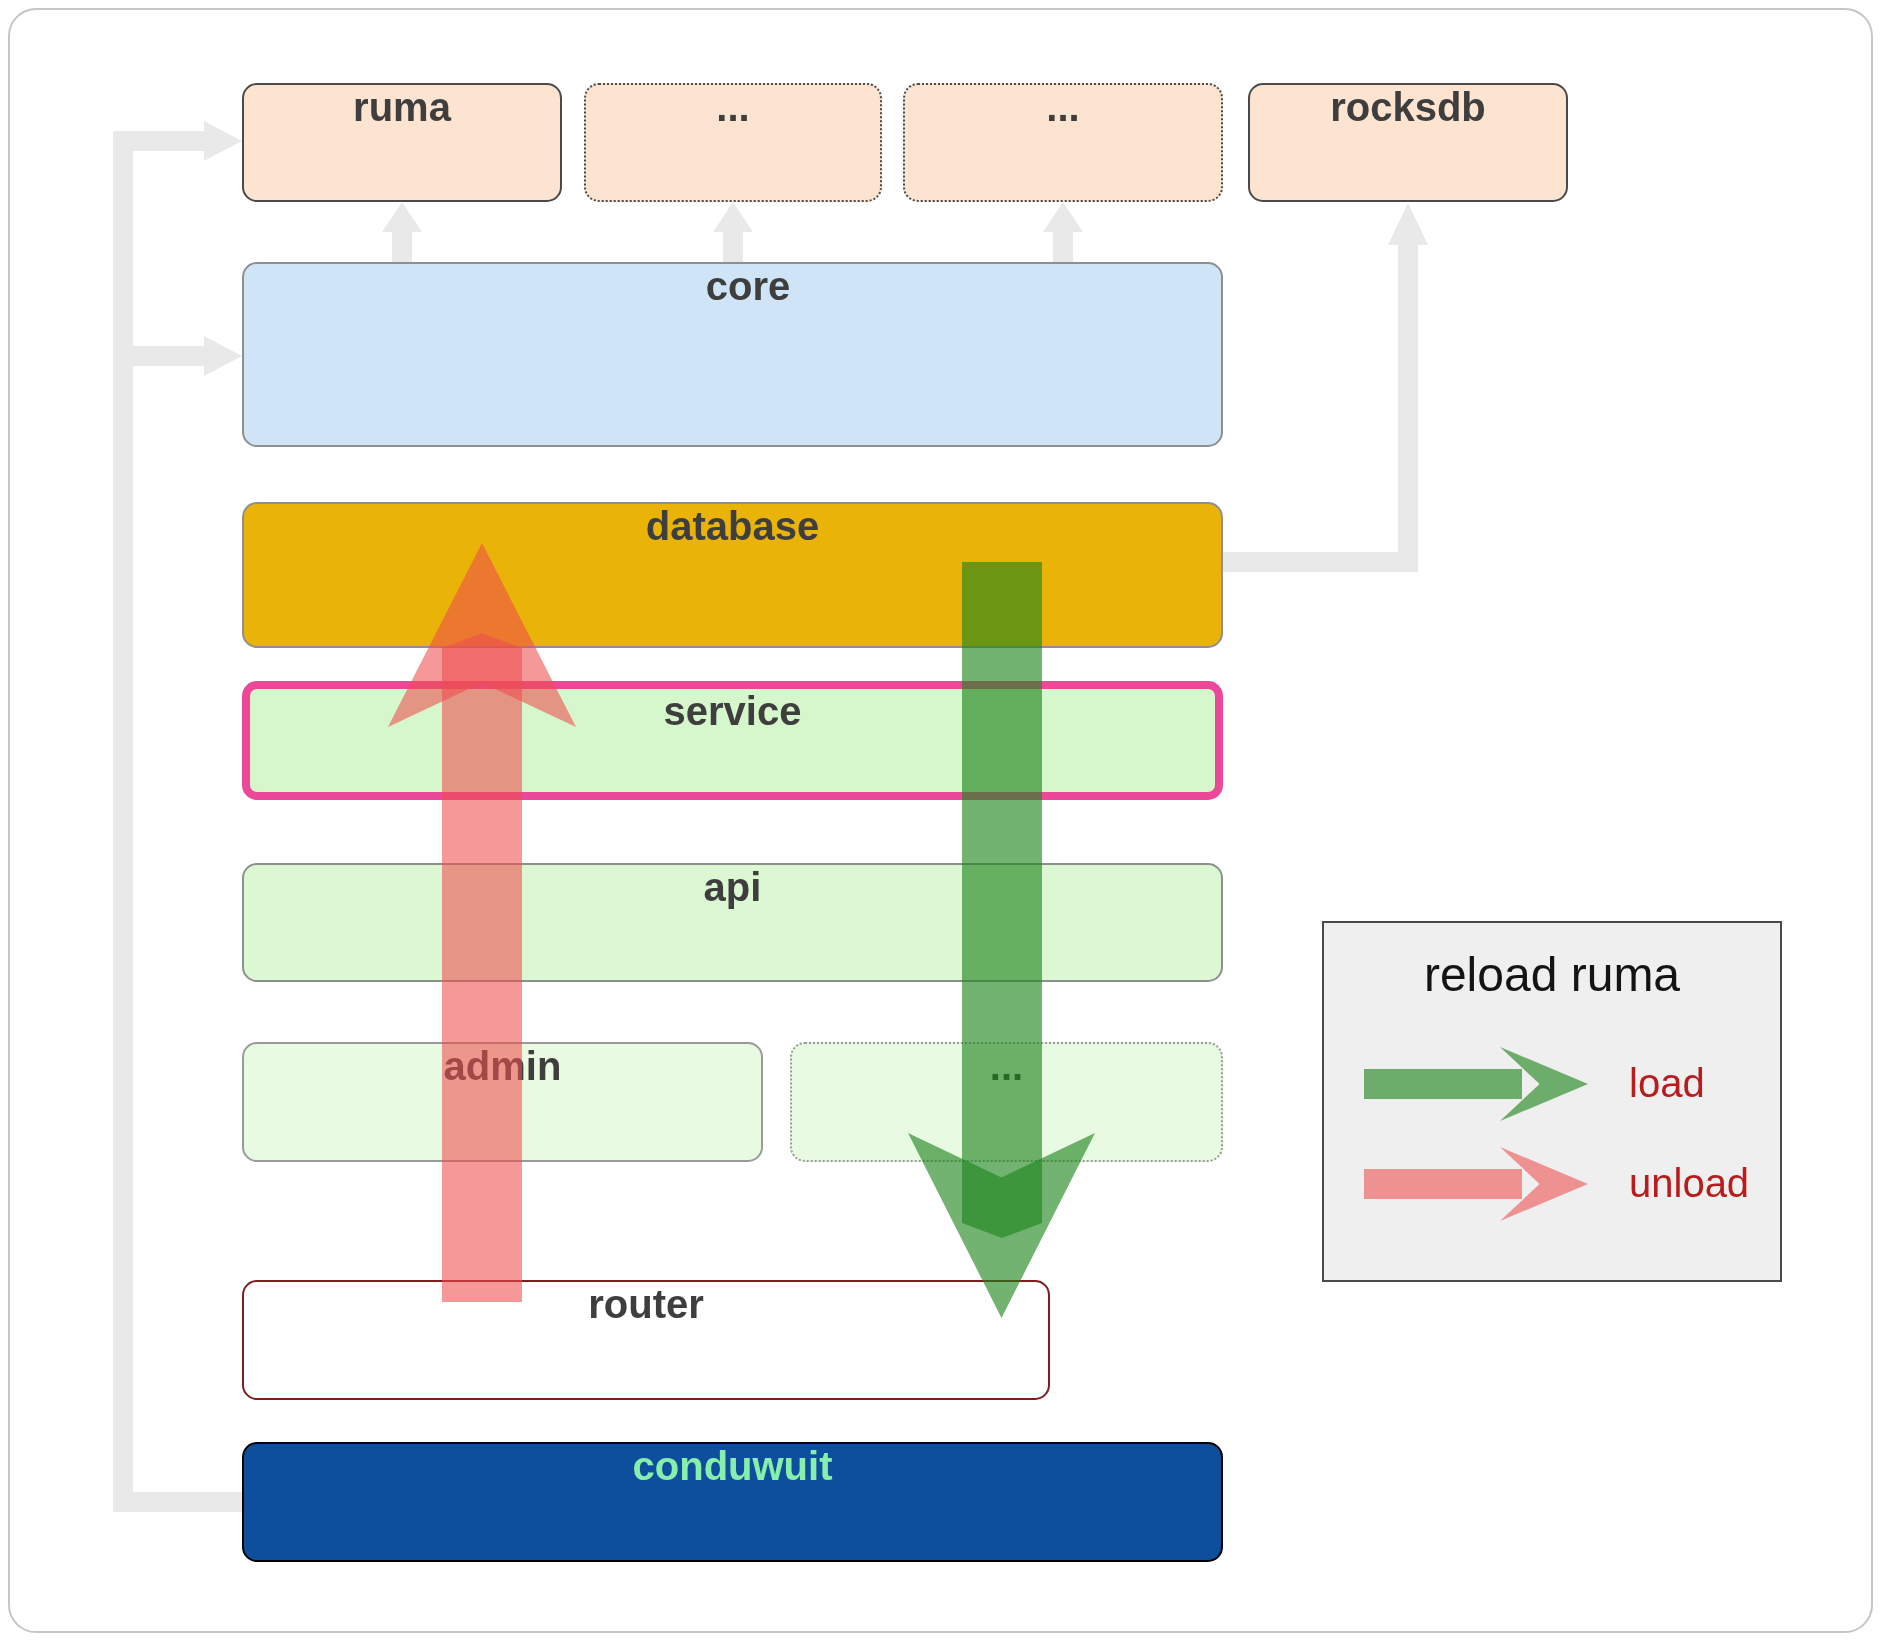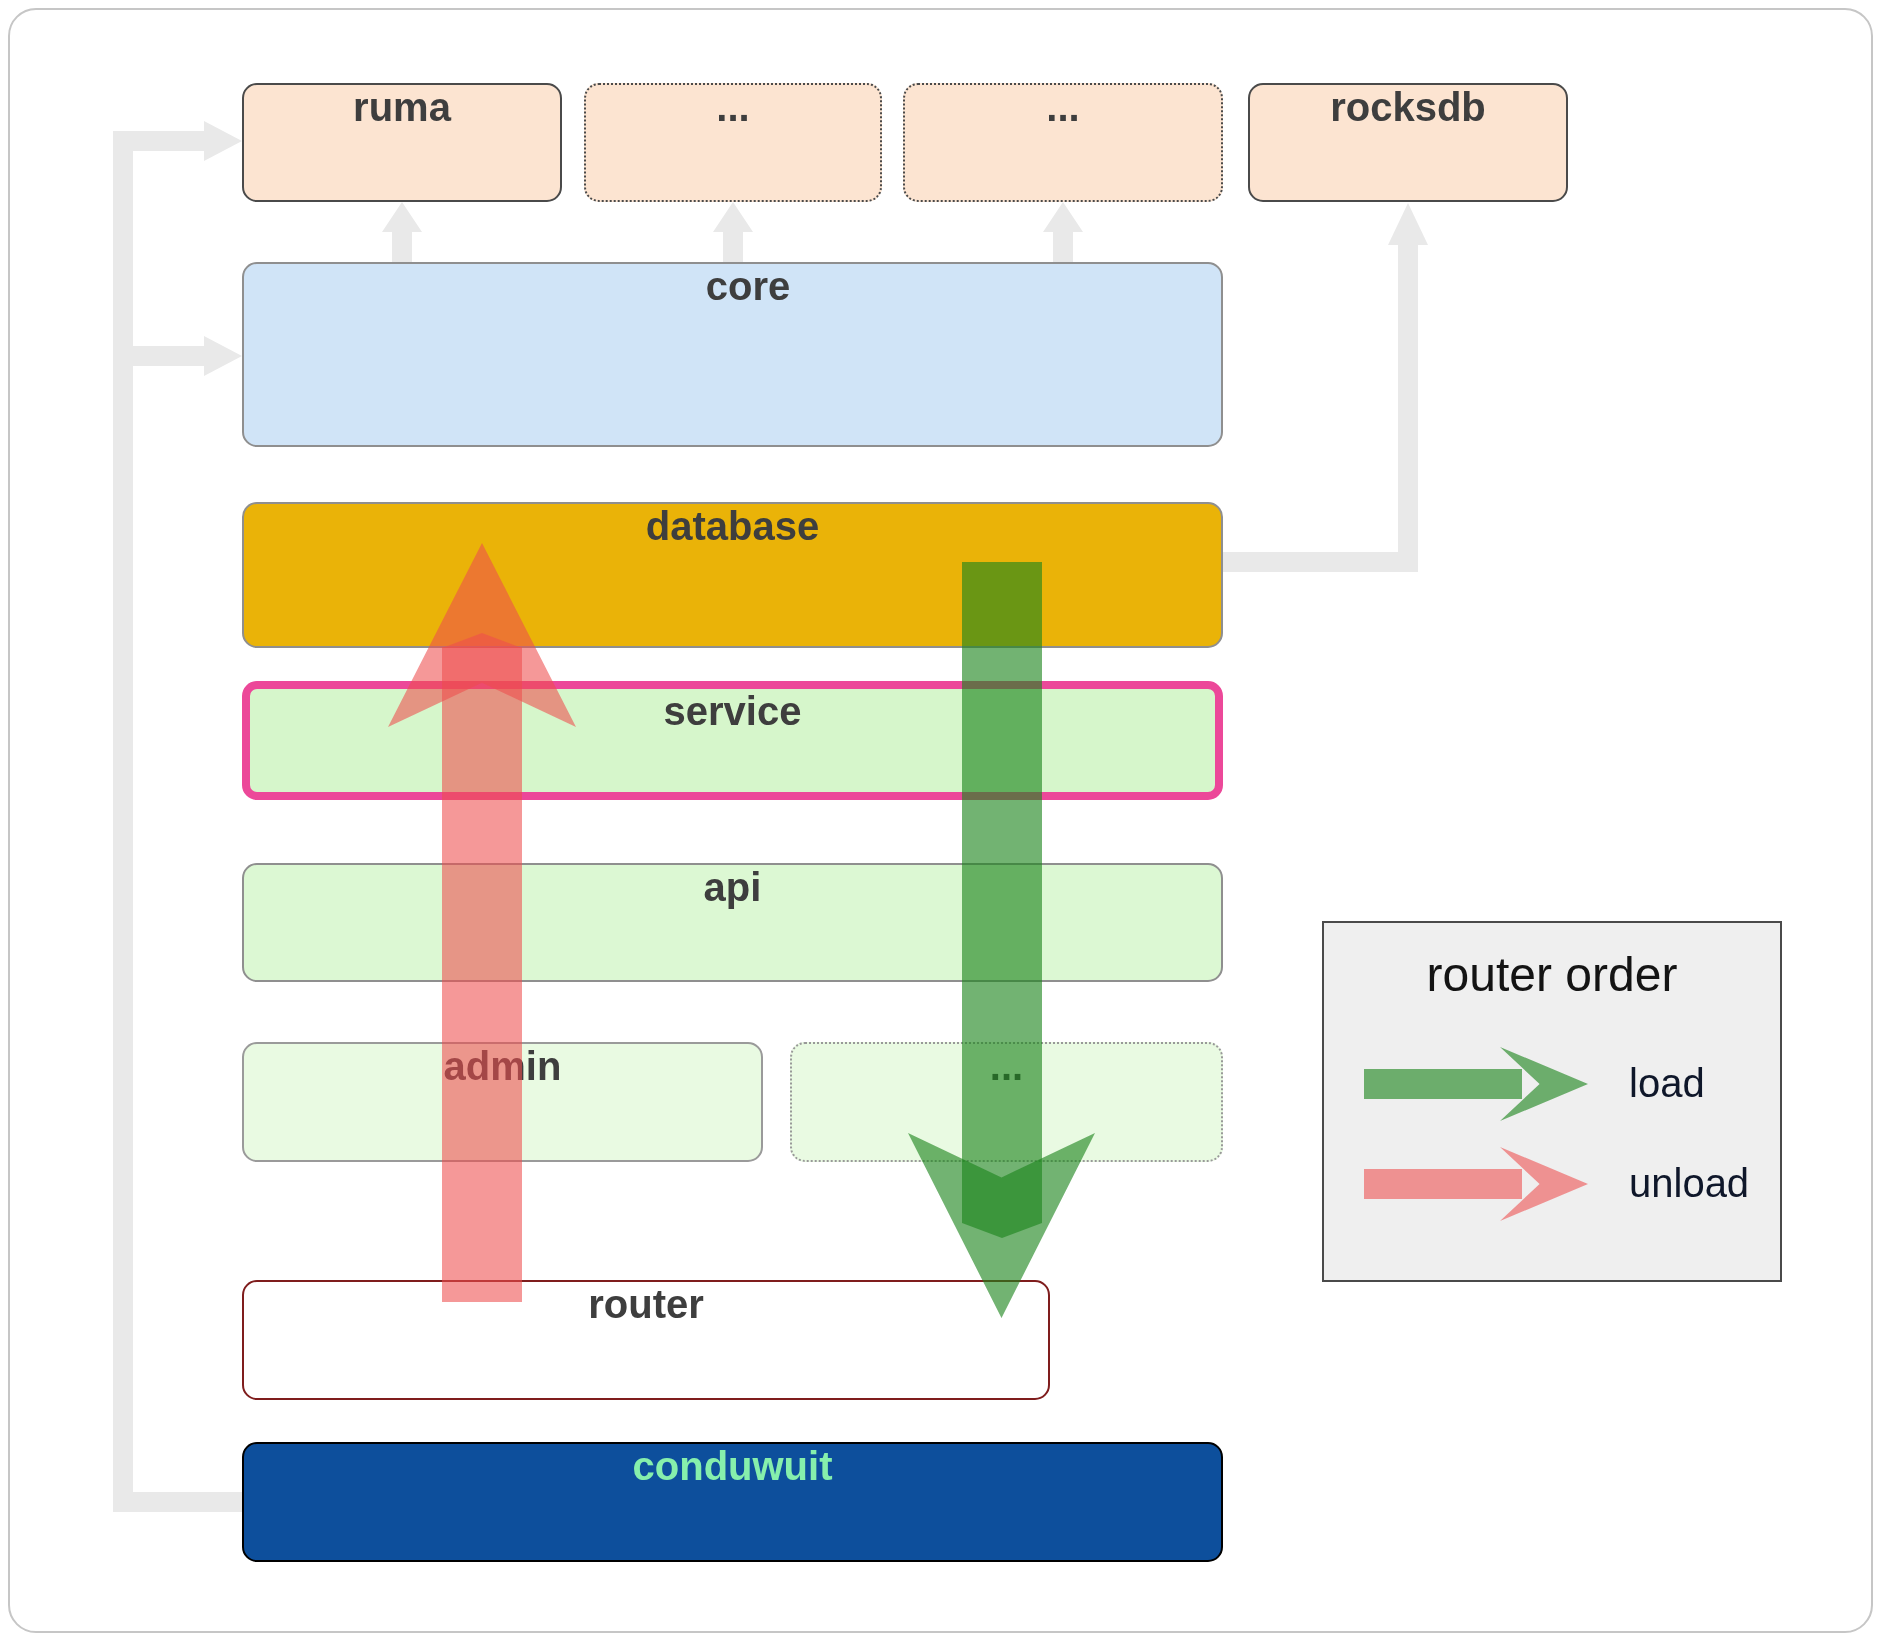--- a/index.html
+++ b/index.html
@@ -79,21 +79,21 @@
     border: 2px solid #4a4a4a;
     z-index: 3;
   }
   #legend-title {
     position: absolute;
     left: 0; top: 24px; width: 100%;
     text-align: center;
     font-size: 48px;
     color: #141414;
   }
-  .legend-label { position: absolute; font-size: 40px; color: #0f172a; }
+  .legend-label { position: absolute; font-size: 40px; color: #b91c1c; }
   #legend-load-label   { left: 305px; top: 138px; }
   #legend-unload-label { left: 305px; top: 238px; }
   .legend-arrow-shaft-load    { position: absolute; left: 40px; top: 146px; width: 158px; height: 30px; background: rgba(27,132,27,0.62); }
   .legend-arrow-head-load     { position: absolute; left: 176px; top: 124px; width: 88px; height: 74px; background: rgba(27,132,27,0.62); clip-path: polygon(0 0, 100% 50%, 0 100%, 45% 50%); }
   .legend-arrow-shaft-unload  { position: absolute; left: 40px; top: 246px; width: 158px; height: 30px; background: rgba(237,78,78,0.58); }
   .legend-arrow-head-unload   { position: absolute; left: 176px; top: 224px; width: 88px; height: 74px; background: rgba(237,78,78,0.58); clip-path: polygon(0 0, 100% 50%, 0 100%, 45% 50%); }
 </style>
 </head>
 <body>
 
@@ -154,21 +154,21 @@
   </div>
 
   <div class="unload-part" id="unload-shaft"></div>
   <div class="unload-part" id="unload-tip"></div>
   <div class="unload-part" id="unload-head"></div>
   <div class="load-part" id="load-shaft"></div>
   <div class="load-part" id="load-tip"></div>
   <div class="load-part" id="load-head"></div>
 
   <div id="legend">
-    <div id="legend-title">router order</div>
+    <div id="legend-title">reload ruma</div>
     <div class="legend-arrow-shaft-load"></div>
     <div class="legend-arrow-head-load"></div>
     <div class="legend-label" id="legend-load-label">load</div>
     <div class="legend-arrow-shaft-unload"></div>
     <div class="legend-arrow-head-unload"></div>
     <div class="legend-label" id="legend-unload-label">unload</div>
   </div>
 </div>
 
 </body></html>

